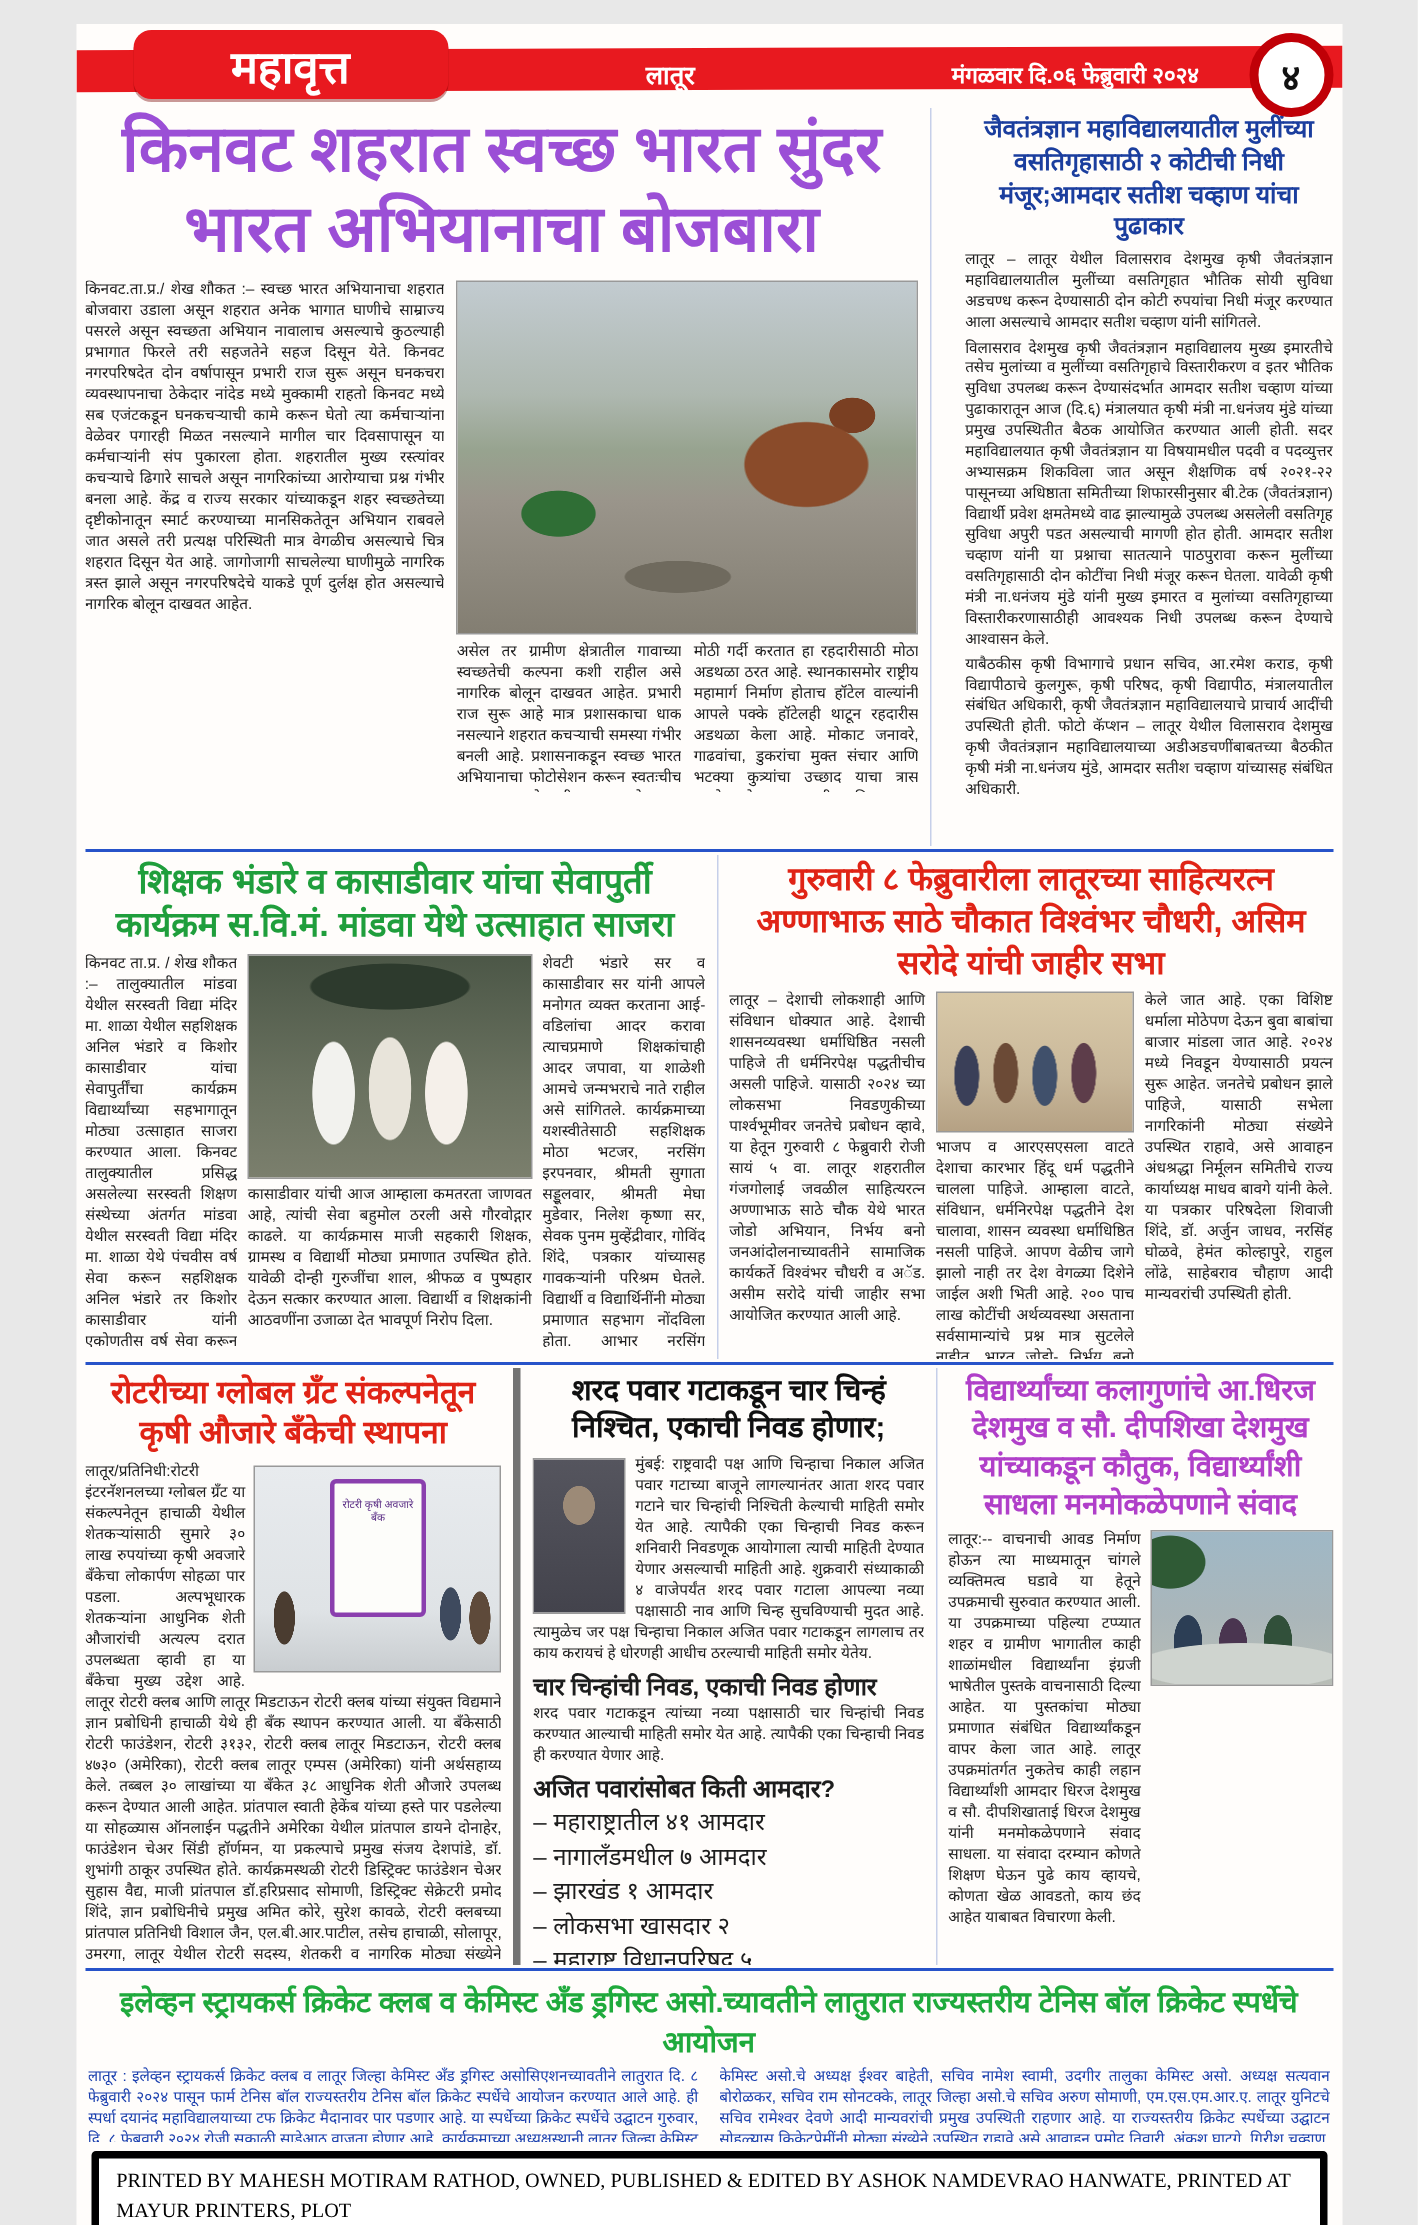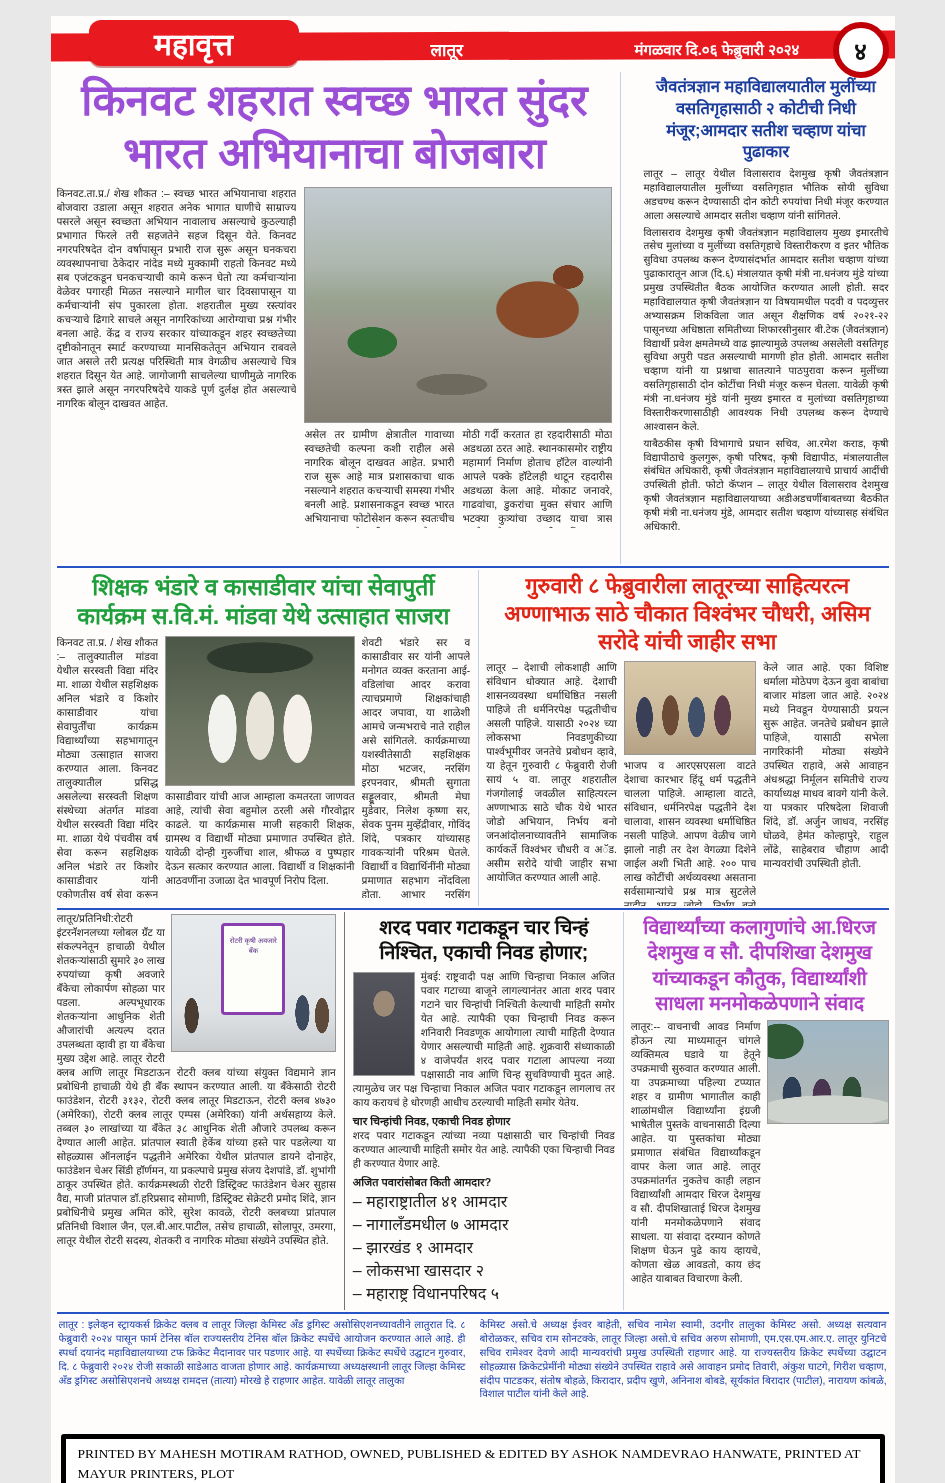--- a/index.html
+++ b/index.html
@@ -81,28 +81,28 @@
              font-size:21px;line-height:1.3;font-weight:bold;}
   .ph-rotary{float:right;width:165px;height:138px;margin:2px 0 4px 6px;
      background:
        radial-gradient(ellipse 12px 30px at 12% 74%, #4a3c30 0 58%, transparent 60%),
        radial-gradient(ellipse 12px 30px at 80% 72%, #3e4a5e 0 58%, transparent 60%),
        radial-gradient(ellipse 12px 30px at 92% 74%, #5e4a3a 0 58%, transparent 60%),
        linear-gradient(180deg,#e8ebee 0%,#dfe3e6 70%,#c9cdd0 100%);}
   .rotary-banner{position:absolute;left:50%;top:8px;transform:translateX(-50%);
      width:64px;height:92px;background:#fdfdfa;border:3px solid #8a3fae;border-radius:4px;
      font-size:7px;color:#5a2d84;text-align:center;padding-top:10px;box-sizing:border-box;line-height:1.4;}
-  .pawar{width:302px;overflow:hidden;border-left:1px solid #737373;padding-left:8px;}
+  .pawar{width:302px;overflow:hidden;border-left:5px solid #737373;padding-left:8px;}
   .pawar h2{margin:3px 0 4px;text-align:center;color:#101010;
             font-size:19.5px;line-height:1.3;font-weight:bold;}
   .ph-pawar{float:left;width:62px;height:104px;margin:2px 6px 3px 0;
      background:
        radial-gradient(ellipse 18px 22px at 50% 30%, #9c8a77 0 58%, transparent 60%),
        linear-gradient(180deg,#55555e 0%,#43434c 100%);}
-  .pawar .subhead,.pawar .list-title{font-weight:bold;font-size:11px;margin:3px 0 1px;}
+  .pawar .subhead,.pawar .list-title{font-weight:bold;font-size:16px;margin:3px 0 1px;}
   .pawar .list-item{font-size:16px;line-height:1.45;}
   .students{width:297px;overflow:hidden;border-left:1px solid #c6cfe9;padding-left:7px;}
   .students h2{margin:3px 0 4px;text-align:center;color:var(--headline_magenta,#b03fc9);
                font-size:19.5px;line-height:1.3;font-weight:bold;}
   .students-row{display:flex;gap:6px;margin-bottom:3px;}
   .students-row .bodytext{flex:1;}
   .ph-students{width:122px;height:104px;flex:none;
      background:
        radial-gradient(ellipse 120px 26px at 50% 88%, #cfd4cf 0 58%, transparent 60%),
        radial-gradient(ellipse 16px 30px at 20% 72%, #2c3e55 0 58%, transparent 60%),
@@ -180,20 +180,21 @@
         </div>
         <div class="bodytext rally-c3">केले जात आहे. एका विशिष्ट धर्माला मोठेपण देऊन बुवा बाबांचा बाजार मांडला जात आहे. २०२४ मध्ये निवडून येण्यासाठी प्रयत्न सुरू आहेत. जनतेचे प्रबोधन झाले पाहिजे, यासाठी सभेला नागरिकांनी मोठ्या संख्येने उपस्थित राहावे, असे आवाहन अंधश्रद्धा निर्मूलन समितीचे राज्य कार्याध्यक्ष माधव बावगे यांनी केले. या पत्रकार परिषदेला शिवाजी शिंदे, डॉ. अर्जुन जाधव, नरसिंह घोळवे, हेमंत कोल्हापुरे, राहुल लोंढे, साहेबराव चौहाण आदी मान्यवरांची उपस्थिती होती.</div>
       </div>
     </article>
   </section>
 
   <div class="hline"></div>
 
   <section class="low">
     <article class="rotary">
+      <h2>रोटरीच्या ग्लोबल ग्रँट संकल्पनेतून कृषी औजारे बँकेची स्थापना</h2>
       <div class="bodytext">
         <div class="photo ph-rotary">
           <div class="rotary-banner">रोटरी कृषी अवजारे बँक</div>
         </div>
         <span>लातूर/प्रतिनिधी:रोटरी इंटरनॅशनलच्या ग्लोबल ग्रँट या संकल्पनेतून हाचाळी येथील शेतकऱ्यांसाठी सुमारे ३० लाख रुपयांच्या कृषी अवजारे बँकेचा लोकार्पण सोहळा पार पडला. अल्पभूधारक शेतकऱ्यांना आधुनिक शेती औजारांची अत्यल्प दरात उपलब्धता व्हावी हा या बँकेचा मुख्य उद्देश आहे. लातूर रोटरी क्लब आणि लातूर मिडटाऊन रोटरी क्लब यांच्या संयुक्त विद्यमाने ज्ञान प्रबोधिनी हाचाळी येथे ही बँक स्थापन करण्यात आली. या बँकेसाठी रोटरी फाउंडेशन, रोटरी ३१३२, रोटरी क्लब लातूर मिडटाऊन, रोटरी क्लब ४७३० (अमेरिका), रोटरी क्लब लातूर एम्पस (अमेरिका) यांनी अर्थसहाय्य केले. तब्बल ३० लाखांच्या या बँकेत ३८ आधुनिक शेती औजारे उपलब्ध करून देण्यात आली आहेत. प्रांतपाल स्वाती हेकेंब यांच्या हस्ते पार पडलेल्या या सोहळ्यास</span>
         <span>ऑनलाईन पद्धतीने अमेरिका येथील प्रांतपाल डायने दोनाहेर, फाउंडेशन चेअर सिंडी हॉर्णमन, या प्रकल्पाचे प्रमुख संजय देशपांडे, डॉ. शुभांगी ठाकूर उपस्थित होते. कार्यक्रमस्थळी रोटरी डिस्ट्रिक्ट फाउंडेशन चेअर सुहास वैद्य, माजी प्रांतपाल डॉ.हरिप्रसाद सोमाणी, डिस्ट्रिक्ट सेक्रेटरी प्रमोद शिंदे, ज्ञान प्रबोधिनीचे प्रमुख अमित कोरे, सुरेश कावळे, रोटरी क्लबच्या प्रांतपाल प्रतिनिधी विशाल जैन, एल.बी.आर.पाटील, तसेच हाचाळी, सोलापूर, उमरगा, लातूर येथील रोटरी सदस्य, शेतकरी व नागरिक मोठ्या संख्येने उपस्थित होते.</span>
       </div>
     </article>
     <article class="pawar">
       <h2>शरद पवार गटाकडून चार चिन्हं निश्चित, एकाची निवड होणार;</h2>
@@ -218,20 +219,21 @@
         <div class="bodytext">लातूर:-- वाचनाची आवड निर्माण होऊन त्या माध्यमातून चांगले व्यक्तिमत्व घडावे या हेतूने उपक्रमाची सुरुवात करण्यात आली. या उपक्रमाच्या पहिल्या टप्प्यात शहर व ग्रामीण भागातील काही शाळांमधील विद्यार्थ्यांना इंग्रजी भाषेतील पुस्तके वाचनासाठी दिल्या आहेत. या पुस्तकांचा मोठ्या प्रमाणात संबंधित विद्यार्थ्यांकडून वापर केला जात आहे. लातूर उपक्रमांतर्गत नुकतेच काही लहान विद्यार्थ्यांशी आमदार धिरज देशमुख व सौ. दीपशिखाताई धिरज देशमुख यांनी मनमोकळेपणाने संवाद साधला. या संवादा दरम्यान कोणते शिक्षण घेऊन पुढे काय व्हायचे, कोणता खेळ आवडतो, काय छंद आहेत याबाबत विचारणा केली.</div>
         <div class="photo ph-students"></div>
       </div>
 
     </article>
   </section>
 
   <div class="hline"></div>
 
   <section class="cricket">
+    <h2>इलेव्हन स्ट्रायकर्स क्रिकेट क्लब व  केमिस्ट अँड ड्रगिस्ट असो.च्यावतीने लातुरात  राज्यस्तरीय टेनिस बॉल क्रिकेट स्पर्धेचे आयोजन</h2>
     <div class="cricket-body">
       <div class="bodytext">लातूर : इलेव्हन स्ट्रायकर्स क्रिकेट क्लब व लातूर जिल्हा केमिस्ट अँड ड्रगिस्ट असोसिएशनच्यावतीने लातुरात दि. ८ फेब्रुवारी २०२४ पासून फार्म टेनिस बॉल राज्यस्तरीय टेनिस बॉल क्रिकेट स्पर्धेचे आयोजन करण्यात आले आहे. ही स्पर्धा दयानंद महाविद्यालयाच्या टफ क्रिकेट मैदानावर पार पडणार आहे. या स्पर्धेच्या क्रिकेट स्पर्धेचे उद्घाटन गुरुवार, दि. ८ फेब्रुवारी २०२४ रोजी सकाळी साडेआठ वाजता होणार आहे. कार्यक्रमाच्या अध्यक्षस्थानी लातूर जिल्हा केमिस्ट अँड ड्रगिस्ट असोसिएशनचे अध्यक्ष रामदत्त (तात्या) मोरखे हे राहणार आहेत. यावेळी लातूर तालुका</div>
       <div class="bodytext">केमिस्ट असो.चे अध्यक्ष ईश्वर बाहेती, सचिव नामेश स्वामी, उदगीर तालुका केमिस्ट असो. अध्यक्ष सत्यवान बोरोळकर, सचिव राम सोनटक्के, लातूर जिल्हा असो.चे सचिव अरुण सोमाणी, एम.एस.एम.आर.ए. लातूर युनिटचे सचिव रामेश्वर देवणे आदी मान्यवरांची प्रमुख उपस्थिती राहणार आहे. या राज्यस्तरीय क्रिकेट स्पर्धेच्या उद्घाटन सोहळ्यास क्रिकेटप्रेमींनी मोठ्या संख्येने उपस्थित राहावे असे आवाहन प्रमोद तिवारी, अंकुश घाटगे, गिरीश चव्हाण, संदीप पाटडकर, संतोष बोहळे, किरादार, प्रदीप खुणे, अनिनाश बोबडे, सूर्यकांत बिरादार (पाटील), नारायण कांबळे, विशाल पाटील यांनी केले आहे.</div>
     </div>
   </section>
 
   <footer class="footer">
     <div>PRINTED BY MAHESH MOTIRAM RATHOD, OWNED, PUBLISHED &amp; EDITED BY ASHOK NAMDEVRAO HANWATE, PRINTED AT MAYUR PRINTERS, PLOT</div>
     <div>No. B-28, MIDC, NEAR BUS STAND 03, LATUR, Tq. &amp; DIST. LATUR - 413512 (M.S.) PULISHED AT : KHADAK HANUMAN, MILIND NAGAR, LATUR</div>
 

